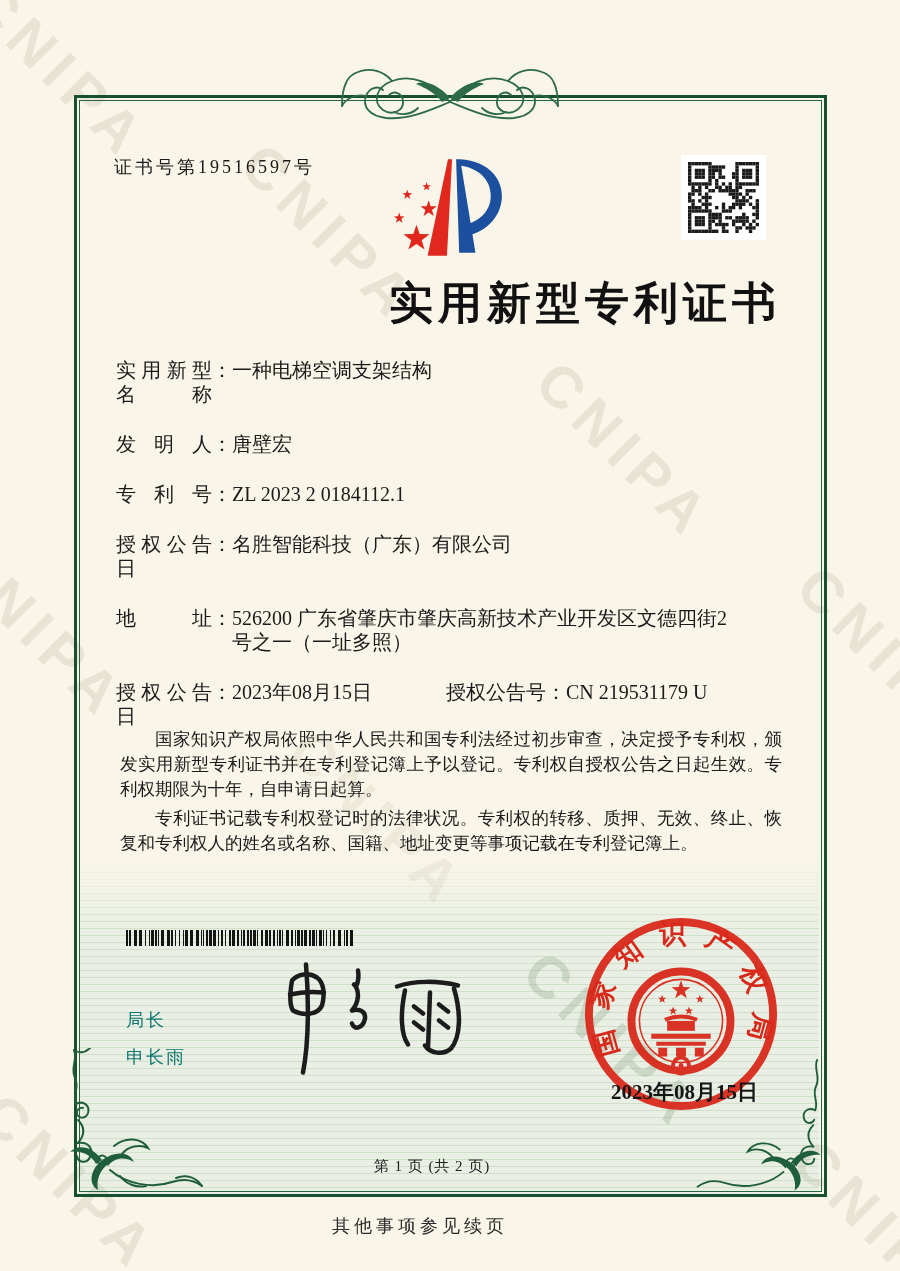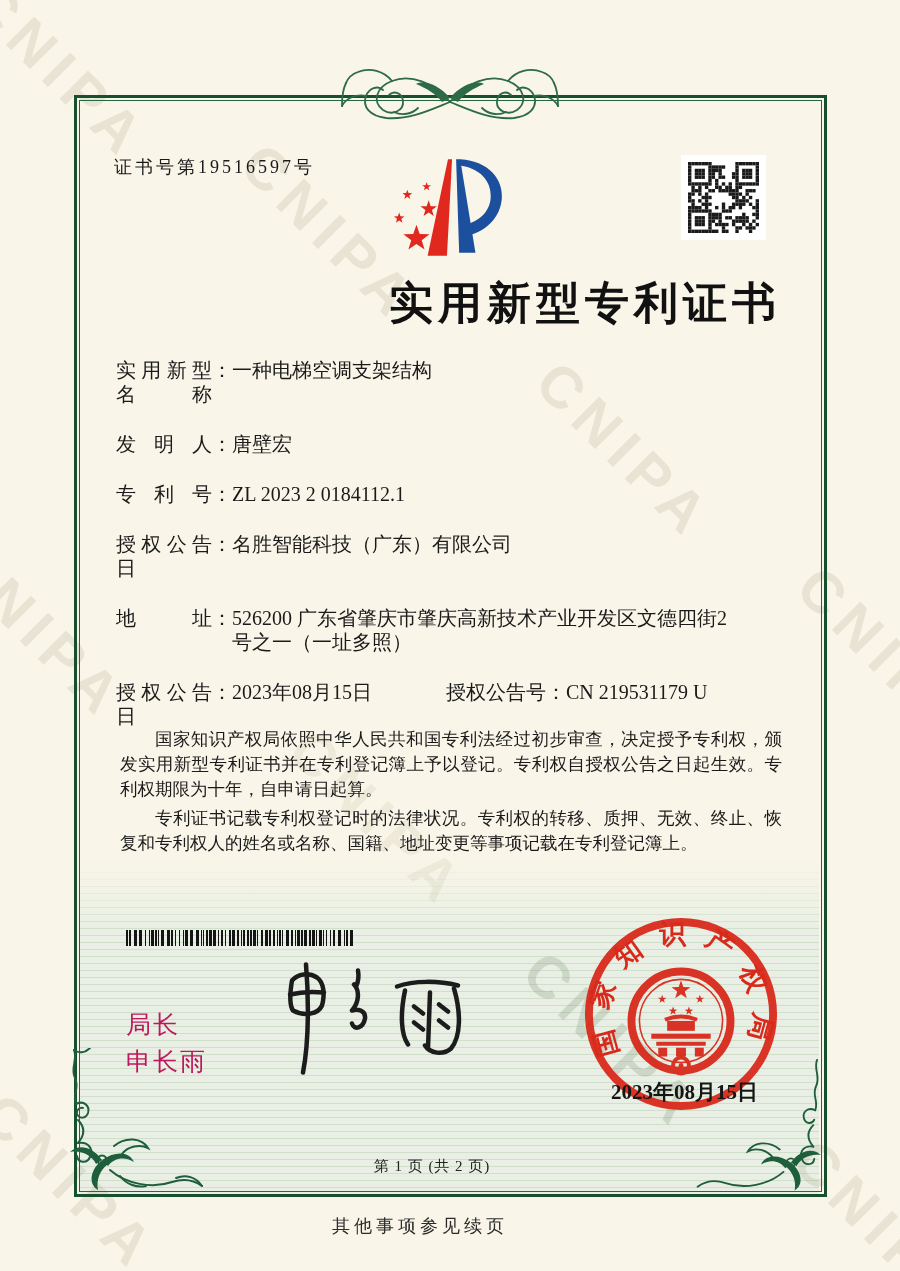--- a/index.html
+++ b/index.html
@@ -46,22 +46,22 @@
   .f-value{display:inline-block;vertical-align:top;line-height:24px}
   .f-value.wide{max-width:505px}
   .f-label2{display:inline-block;margin-left:74px;vertical-align:top}
   .body-text{position:absolute;left:120px;top:727px;width:662px;z-index:4;
       font-size:17.5px;line-height:25px;text-align:justify}
   .body-text p{margin:0;text-indent:2em}
   .body-text p + p{margin-top:4px}
   .barcode{position:absolute;left:126px;top:930px;width:230px;height:16px;z-index:4}
   .barcode i{position:absolute;top:0;bottom:0;background:#141414}
   .director-label,.director-name{
-      position:absolute;left:126px;z-index:4;font-size:25px;letter-spacing:2px;
-      font-family:"Liberation Sans","DejaVu Sans",sans-serif;color:#be185d}
+      position:absolute;left:126px;z-index:4;font-size:18px;letter-spacing:2px;
+      font-family:"Liberation Sans","DejaVu Sans",sans-serif;color:#0f766e}
   .director-label{top:1008px}
   .director-name{top:1045px}
   .signature{position:absolute;left:262px;top:956px;width:215px;height:125px;z-index:5}
   .seal{position:absolute;left:582px;top:915px;width:198px;height:198px;z-index:5}
   .seal-date{position:absolute;left:611px;top:1078px;z-index:6;font-size:21px;
       font-weight:bold;color:#151515}
   .page-num{position:absolute;left:0;top:1157px;width:864px;z-index:4;text-align:center;
       font-size:15px;color:#222;letter-spacing:1px}
   .cont-note{position:absolute;left:0;top:1214px;width:840px;z-index:4;text-align:center;
       font-size:18px;letter-spacing:4px;color:#2b2b2b}

